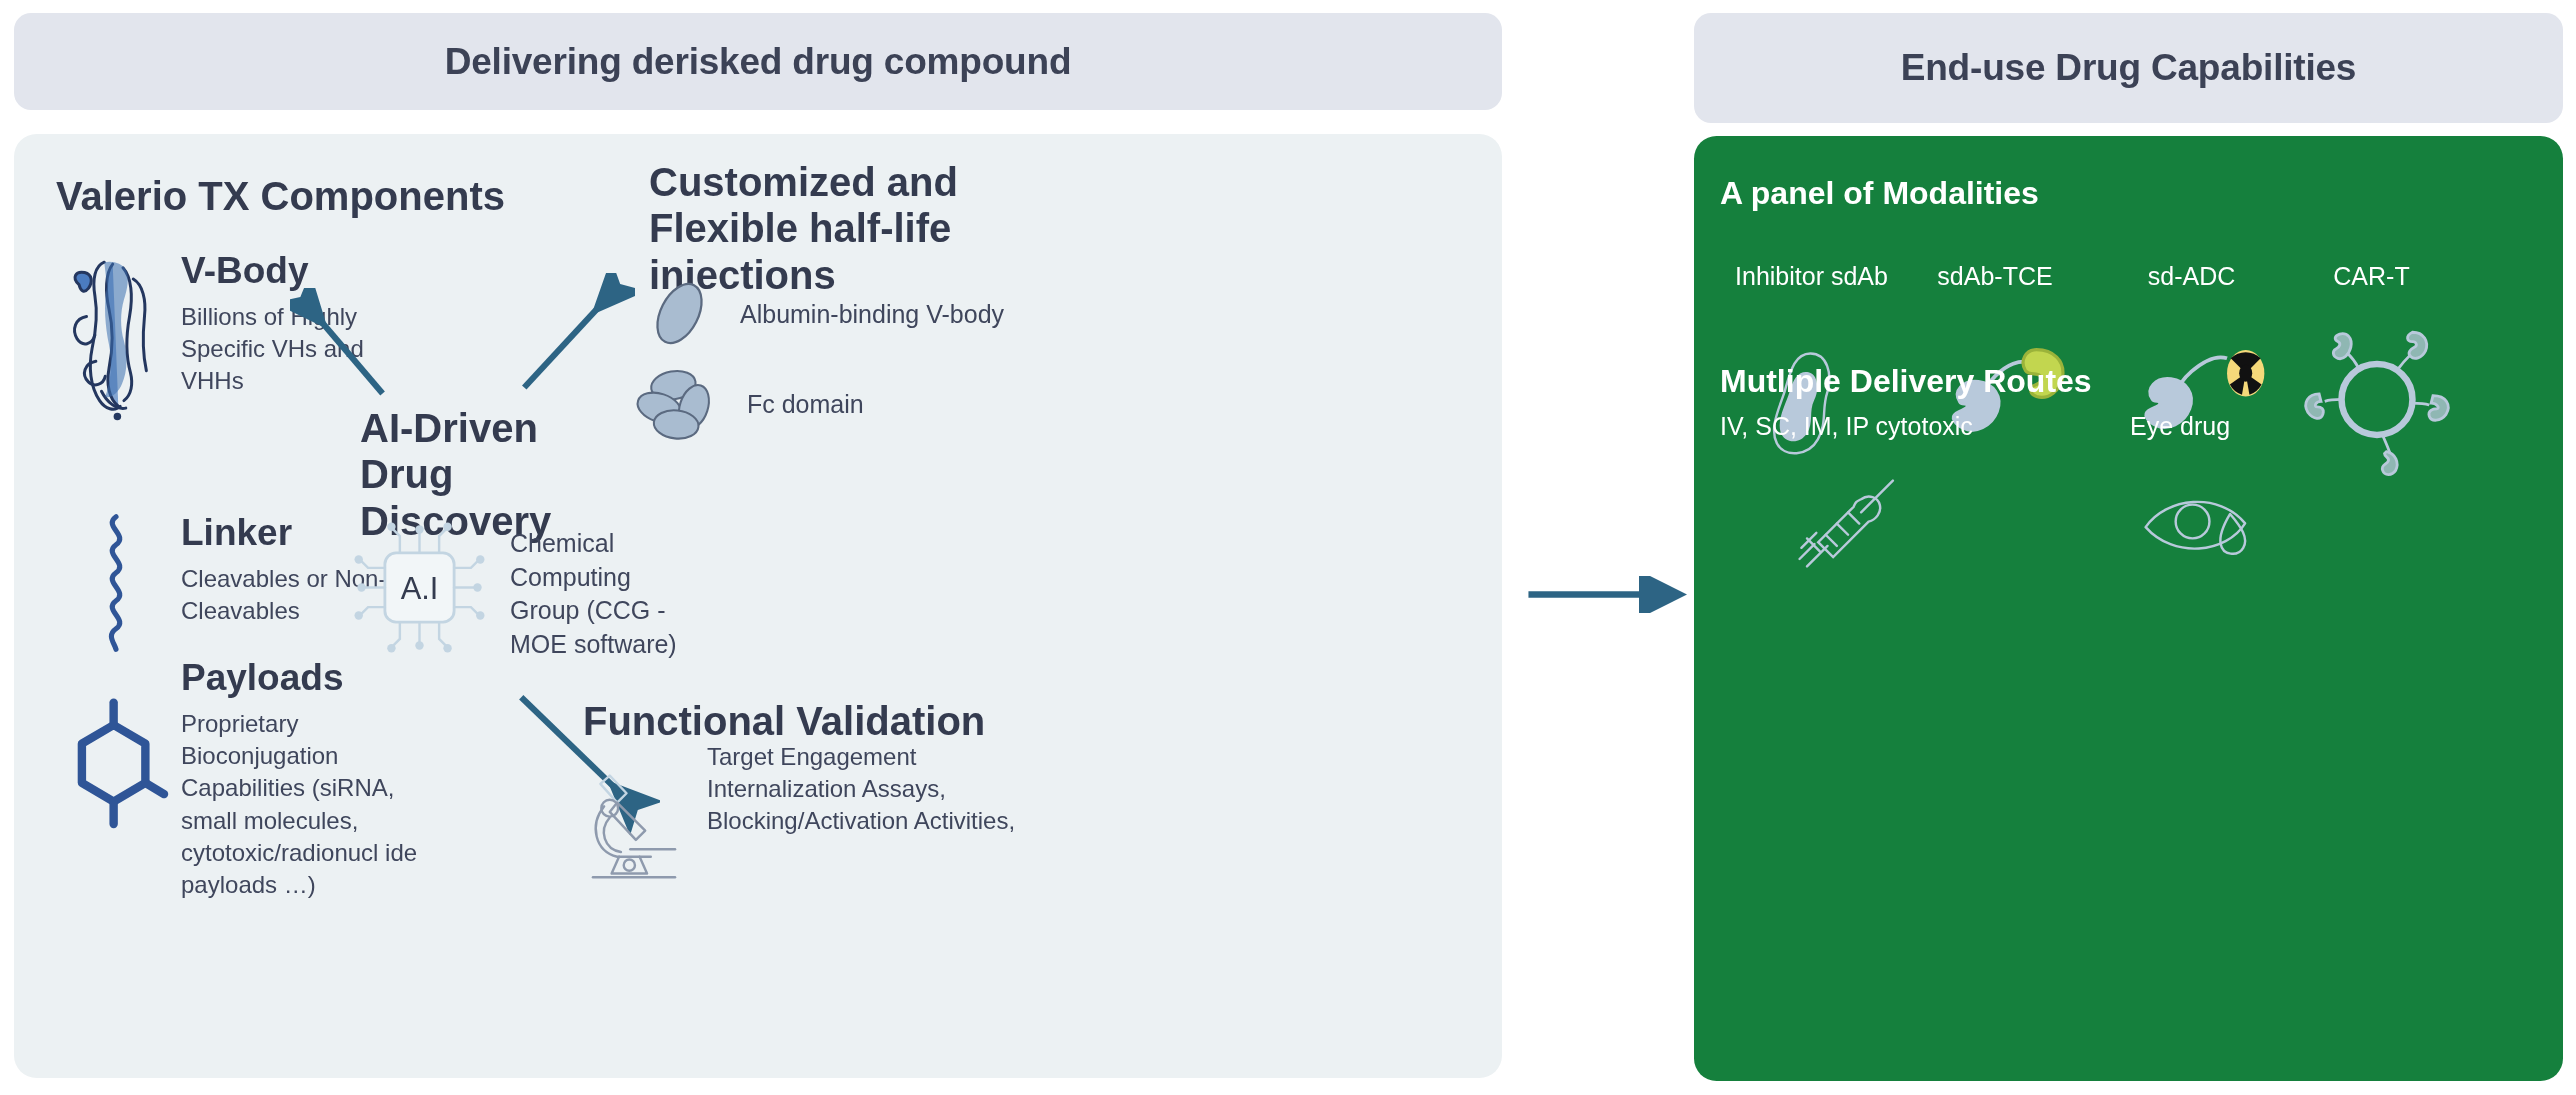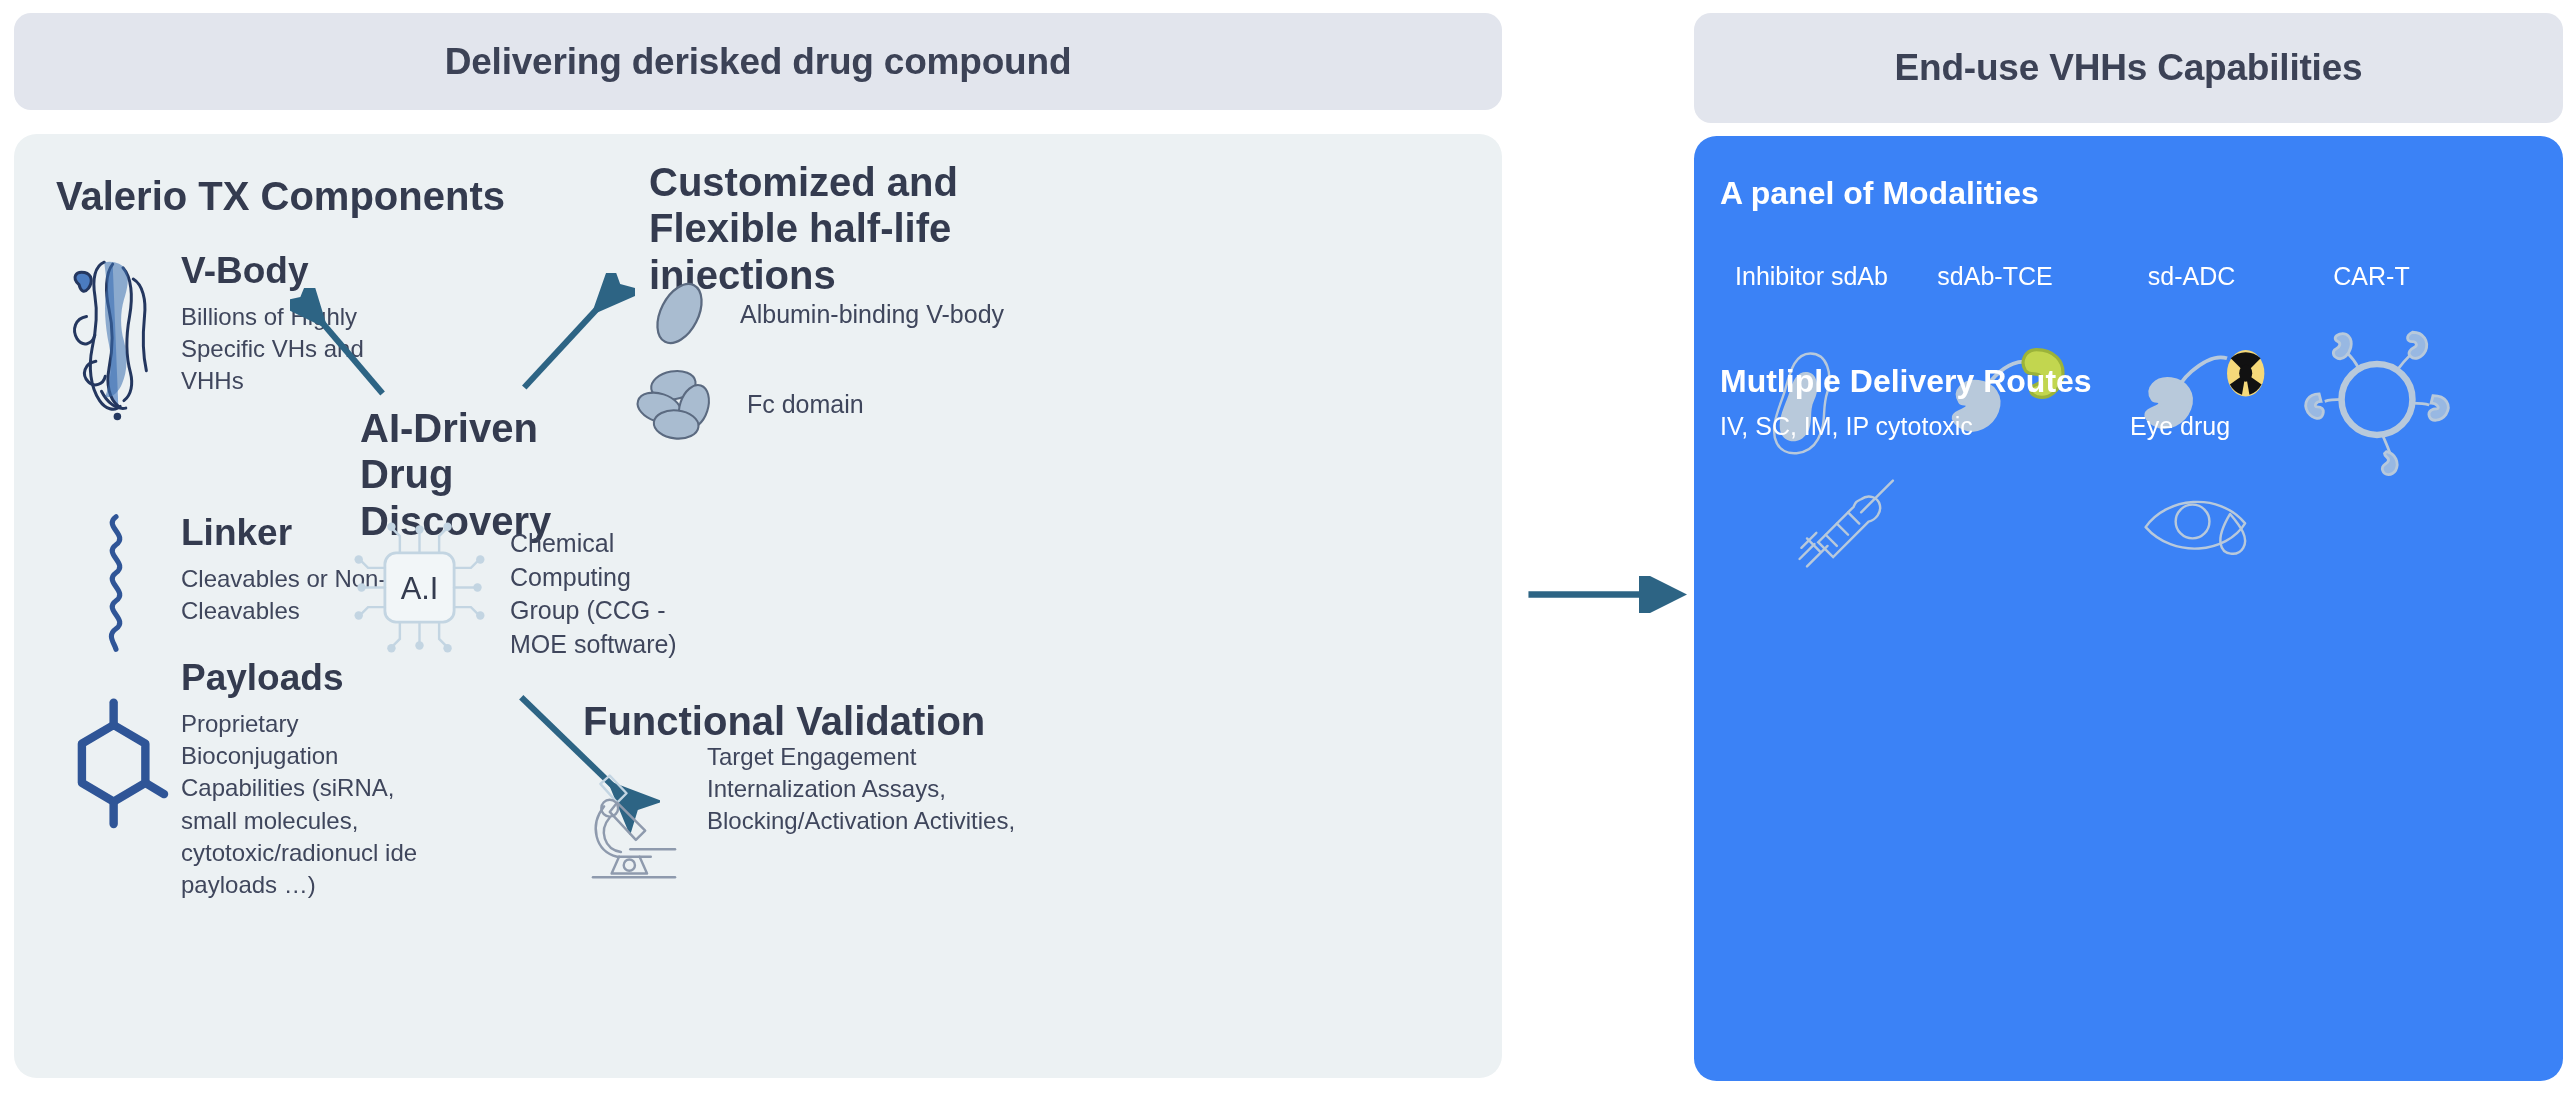--- a/index.html
+++ b/index.html
@@ -45,21 +45,21 @@
     position: absolute;
     left: 14px; top: 134px;
     width: 1488px; height: 944px;
     background: #ecf1f3;
     border-radius: 22.5px;
   }
   #panel-right {
     position: absolute;
     left: 1694px; top: 136px;
     width: 869px; height: 945px;
-    background: #3b82f6;
+    background: #15803d;
     border-radius: 22.5px;
   }
 
   
   .sec-title {
     position: absolute;
     font-size: 40px;
     font-weight: bold;
     color: #343b4f;
     line-height: 1.16;
@@ -127,21 +127,21 @@
 </head>
 <body>
 
 <div id="stage">
 
   <div class="banner" id="banner-left">
     <span class="banner-title">Delivering derisked drug compound</span>
   </div>
 
   <div class="banner" id="banner-right">
-    <span class="banner-title">End-use VHHs Capabilities</span>
+    <span class="banner-title">End-use Drug Capabilities</span>
   </div>
 
   <div id="panel-left">
 
     <div class="sec-title" style="left:42px; top:39px;">Valerio TX Components</div>
 
     <div class="comp-row" style="left:36px; top:117px; width:468px;">
       <div class="comp-icon" style="width:131px;">
         <svg width="103" height="173" viewBox="0 0 110 185" aria-hidden="true">
           <g fill="none" stroke="#24375f" stroke-width="3.2" stroke-linejoin="round" stroke-linecap="round">

